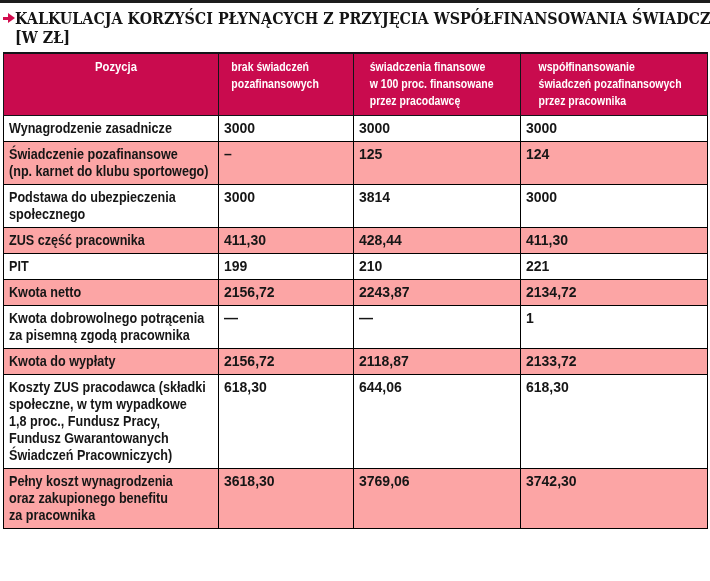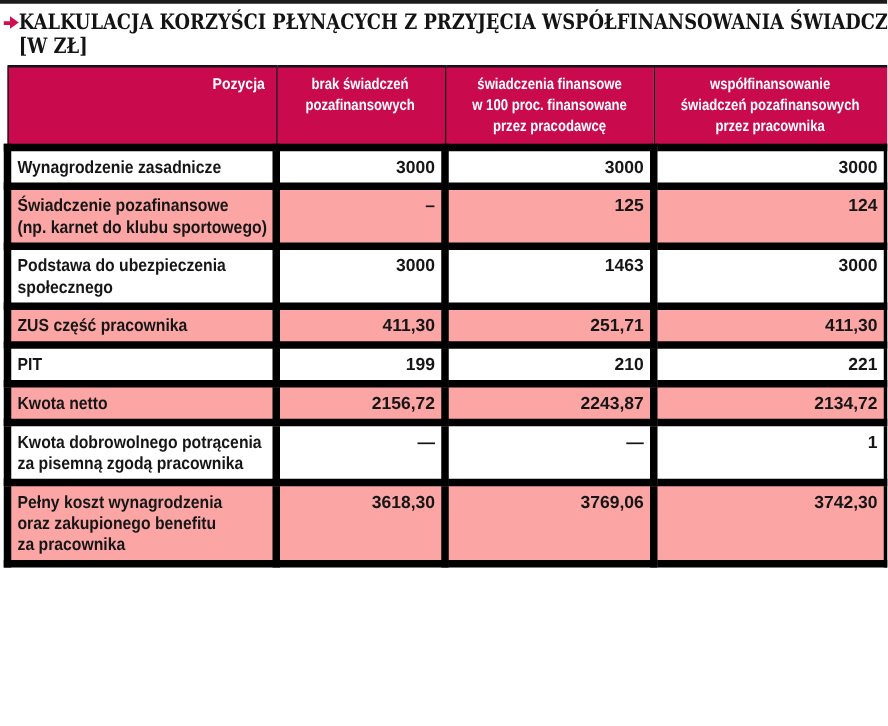--- a/index.html
+++ b/index.html
@@ -60,40 +60,40 @@
     width: 704px;
     margin-left: 3px;
   }
   table.calc th {
     background: #c90b4e;
     color: #ffffff;
     font-size: 12.5px;
     line-height: 17px;
     font-weight: bold;
     vertical-align: top;
-    text-align: center;
+    text-align: left;
     padding: 5px 4px;
     height: 49px;
     border: 1px solid #141418;
     border-top: 2px solid #141418;
   }
-  table.calc th.first { text-align: right; padding-left: 18px; }
+  table.calc th.first { text-align: center; padding-left: 18px; }
   table.calc td {
     font-size: 14px;
     line-height: 17px;
     font-weight: bold;
     color: #161616;
     vertical-align: top;
     padding: 4px 5px;
-    border: 6px solid #000000;
+    border: 1px solid #000000;
     background: #ffffff;
   }
   table.calc tr.alt td { background: #fca5a5; }
   td.label-cell { text-align: left; padding-left: 7px; }
-  td.value-cell { text-align: right; }
+  td.value-cell { text-align: left; }
   .ct {
     display: inline-block;
     white-space: pre;
   }
   .ctl { transform: scaleX(0.9); transform-origin: 0 0; }
   .cth { transform: scaleX(0.84); transform-origin: 50% 0; }
 </style>
 </head>
 <body>
 
@@ -136,47 +136,63 @@
           <td class="label-cell"><span class="ct ctl">Świadczenie pozafinansowe
 (np. karnet do klubu sportowego)</span></td>
           <td class="value-cell">–</td>
           <td class="value-cell">125</td>
           <td class="value-cell">124</td>
         </tr>
         <tr>
           <td class="label-cell"><span class="ct ctl">Podstawa do ubezpieczenia
 społecznego</span></td>
           <td class="value-cell">3000</td>
-          <td class="value-cell">1463</td>
+          <td class="value-cell">3814</td>
           <td class="value-cell">3000</td>
         </tr>
         <tr class="alt">
           <td class="label-cell"><span class="ct ctl">ZUS część pracownika</span></td>
           <td class="value-cell">411,30</td>
-          <td class="value-cell">251,71</td>
+          <td class="value-cell">428,44</td>
           <td class="value-cell">411,30</td>
         </tr>
         <tr>
           <td class="label-cell"><span class="ct ctl">PIT</span></td>
           <td class="value-cell">199</td>
           <td class="value-cell">210</td>
           <td class="value-cell">221</td>
         </tr>
         <tr class="alt">
           <td class="label-cell"><span class="ct ctl">Kwota netto</span></td>
           <td class="value-cell">2156,72</td>
           <td class="value-cell">2243,87</td>
           <td class="value-cell">2134,72</td>
         </tr>
         <tr>
           <td class="label-cell"><span class="ct ctl">Kwota dobrowolnego potrącenia
 za pisemną zgodą pracownika</span></td>
           <td class="value-cell">—</td>
           <td class="value-cell">—</td>
           <td class="value-cell">1</td>
+        </tr>
+        <tr class="alt">
+          <td class="label-cell"><span class="ct ctl">Kwota do wypłaty</span></td>
+          <td class="value-cell">2156,72</td>
+          <td class="value-cell">2118,87</td>
+          <td class="value-cell">2133,72</td>
+        </tr>
+        <tr>
+          <td class="label-cell"><span class="ct ctl">Koszty ZUS pracodawca (składki
+społeczne, w tym wypadkowe
+1,8 proc., Fundusz Pracy,
+Fundusz Gwarantowanych
+Świadczeń Pracowniczych)</span></td>
+          <td class="value-cell">618,30</td>
+          <td class="value-cell">644,06</td>
+          <td class="value-cell">618,30</td>
         </tr>
         <tr class="alt">
           <td class="label-cell"><span class="ct ctl">Pełny koszt wynagrodzenia
 oraz zakupionego benefitu
 za pracownika</span></td>
           <td class="value-cell">3618,30</td>
           <td class="value-cell">3769,06</td>
           <td class="value-cell">3742,30</td>
         </tr>
       </tbody>

